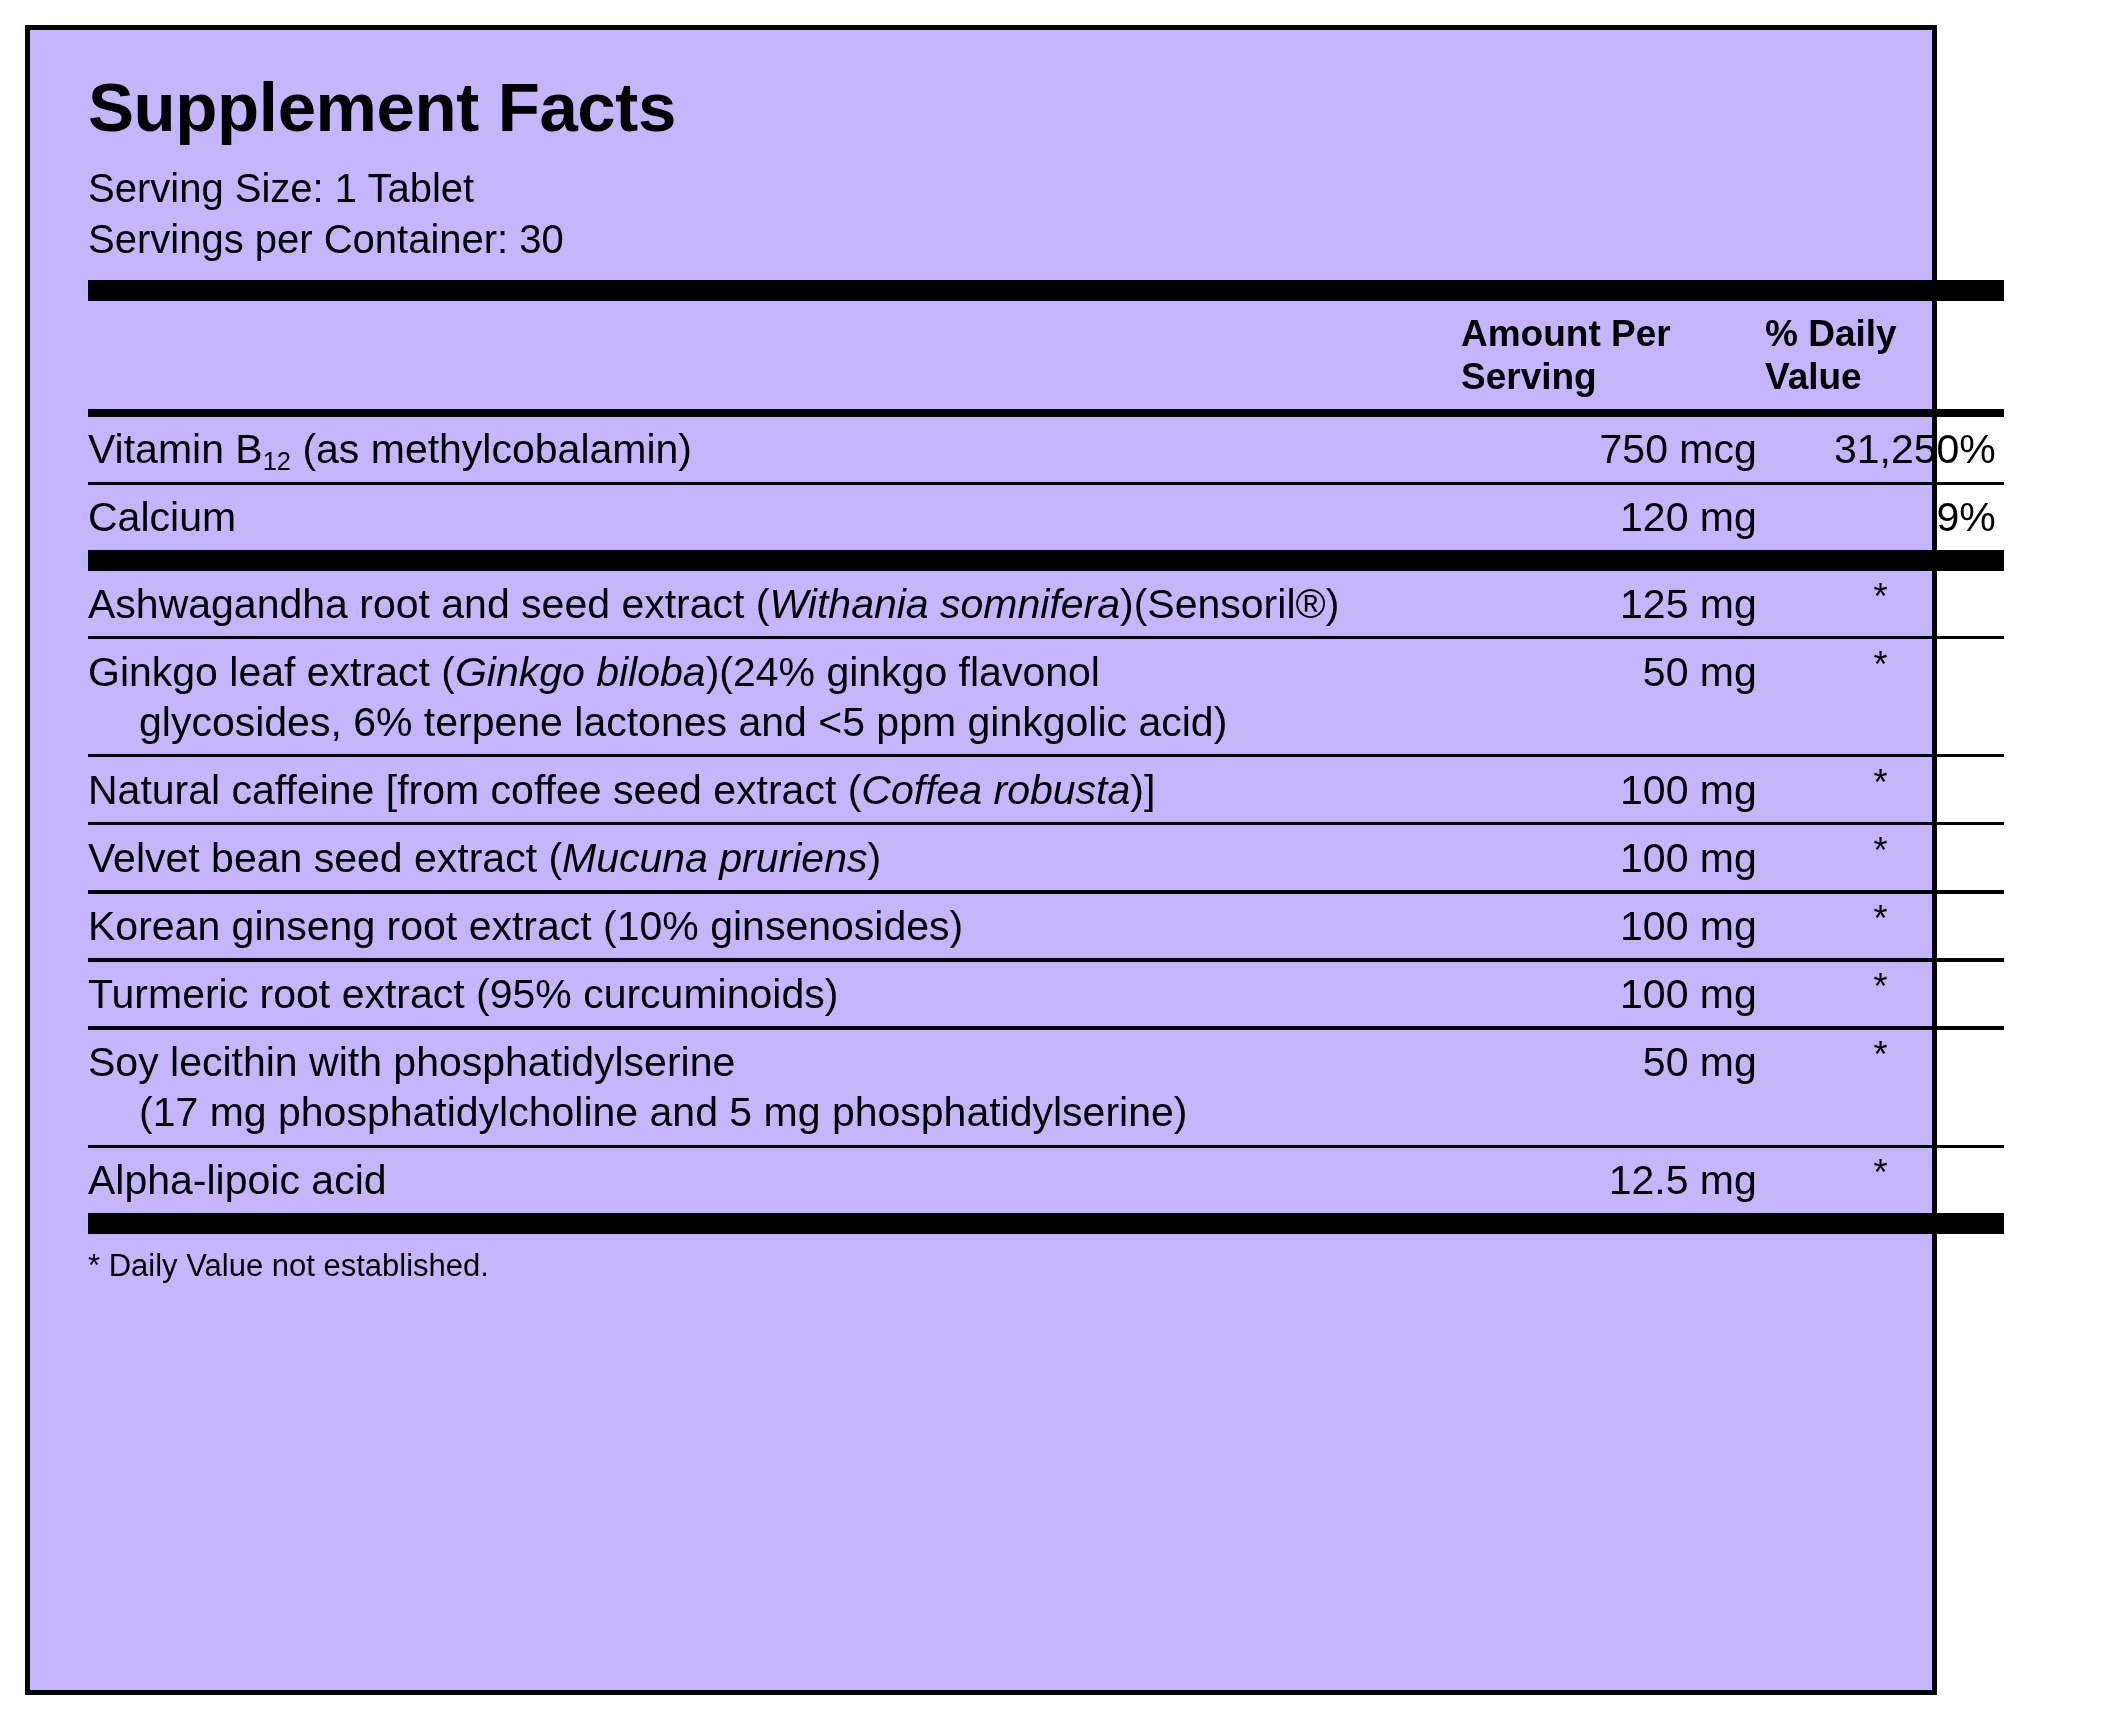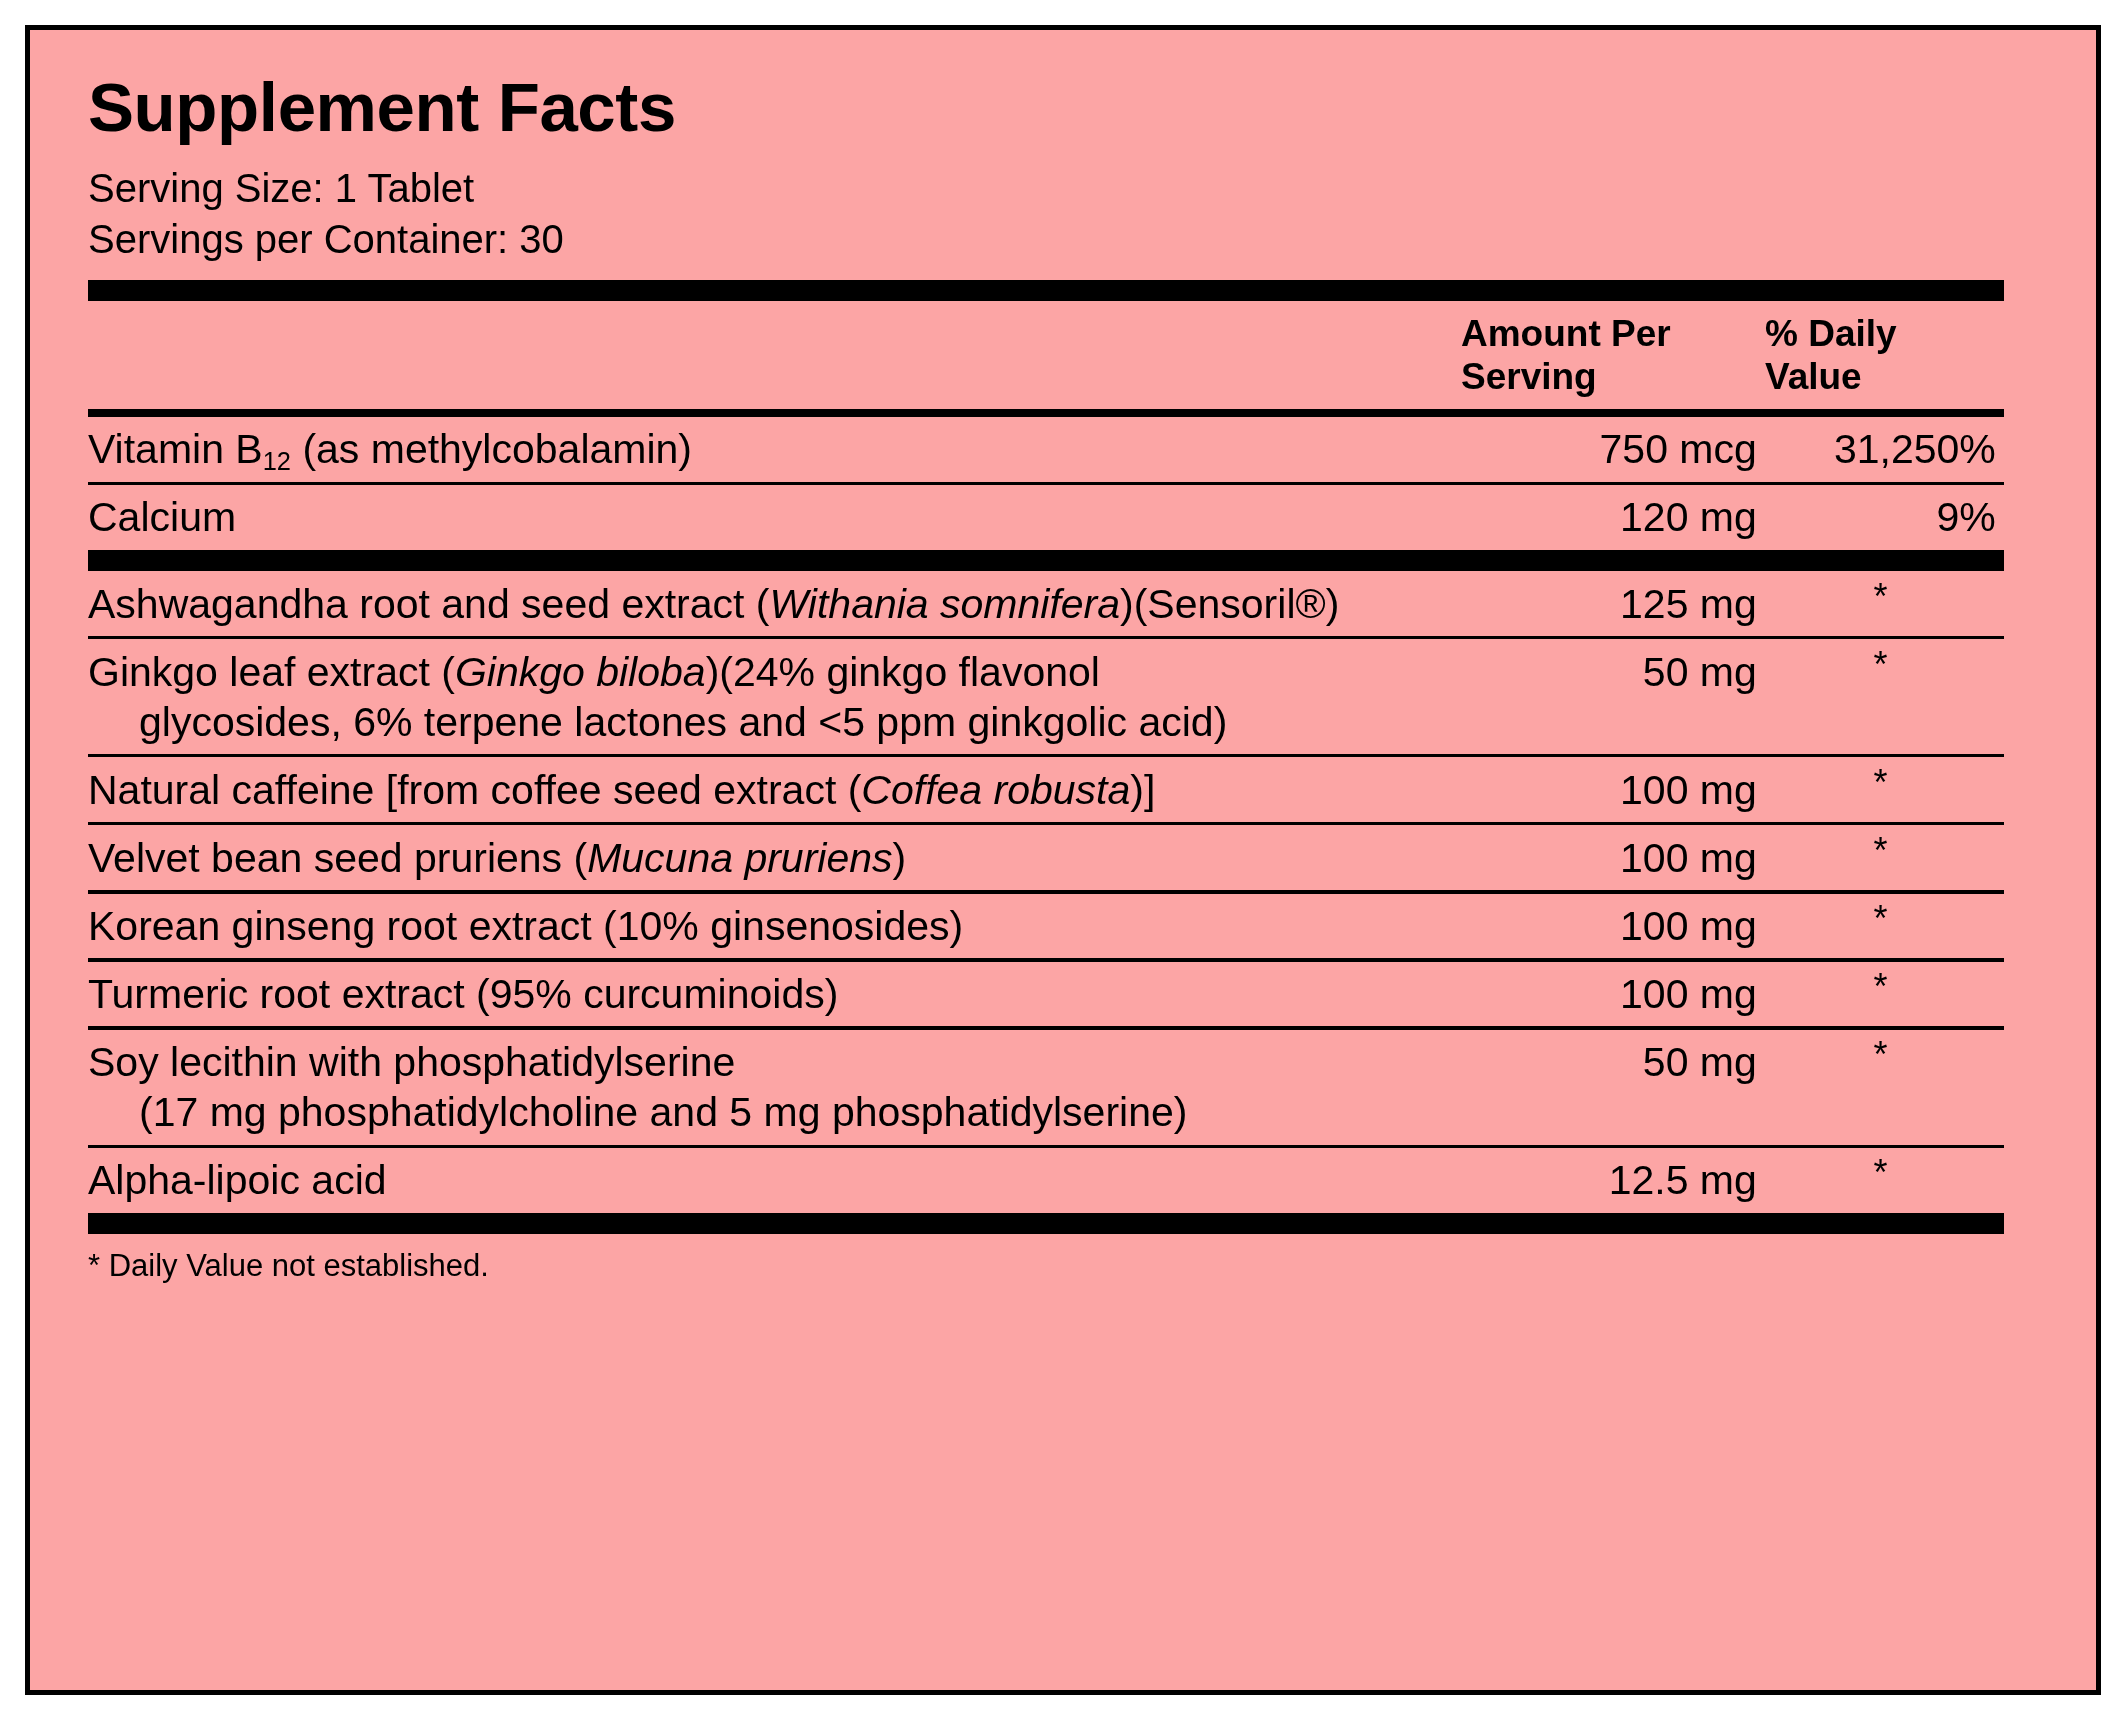--- a/index.html
+++ b/index.html
@@ -12,24 +12,24 @@
     height: 1728px;
     font-family: "Liberation Sans", sans-serif;
     color: #000000;
     -webkit-font-smoothing: antialiased;
   }
 
   .panel {
     position: absolute;
     left: 25px;
     top: 25px;
-    width: 2076px;
+    width: 1912px;
     height: 1670px;
     border: 5px solid #000000;
-    background: #fca5a5;
+    background: #c4b5fd;
     box-sizing: border-box;
   }
 
   .inner {
     position: absolute;
     left: 58px;
     top: 43px;
     width: 1916px;
   }
 
@@ -199,21 +199,21 @@
           <td class="row-cell amt">100 mg</td>
           <td class="row-cell dv dv-star">*</td>
         </tr>
         <tr class="sep-row">
           <td colspan="3">
               <div class="sep-thin"></div>
             </td>
         </tr>
 
         <tr>
-          <td class="row-cell name"><span>Velvet bean seed pruriens (</span><em>Mucuna pruriens</em><span>)</span></td>
+          <td class="row-cell name"><span>Velvet bean seed extract (</span><em>Mucuna pruriens</em><span>)</span></td>
           <td class="row-cell amt">100 mg</td>
           <td class="row-cell dv dv-star">*</td>
         </tr>
         <tr class="sep-row">
           <td colspan="3">
               <div class="sep-thin"></div>
             </td>
         </tr>
 
         <tr>

